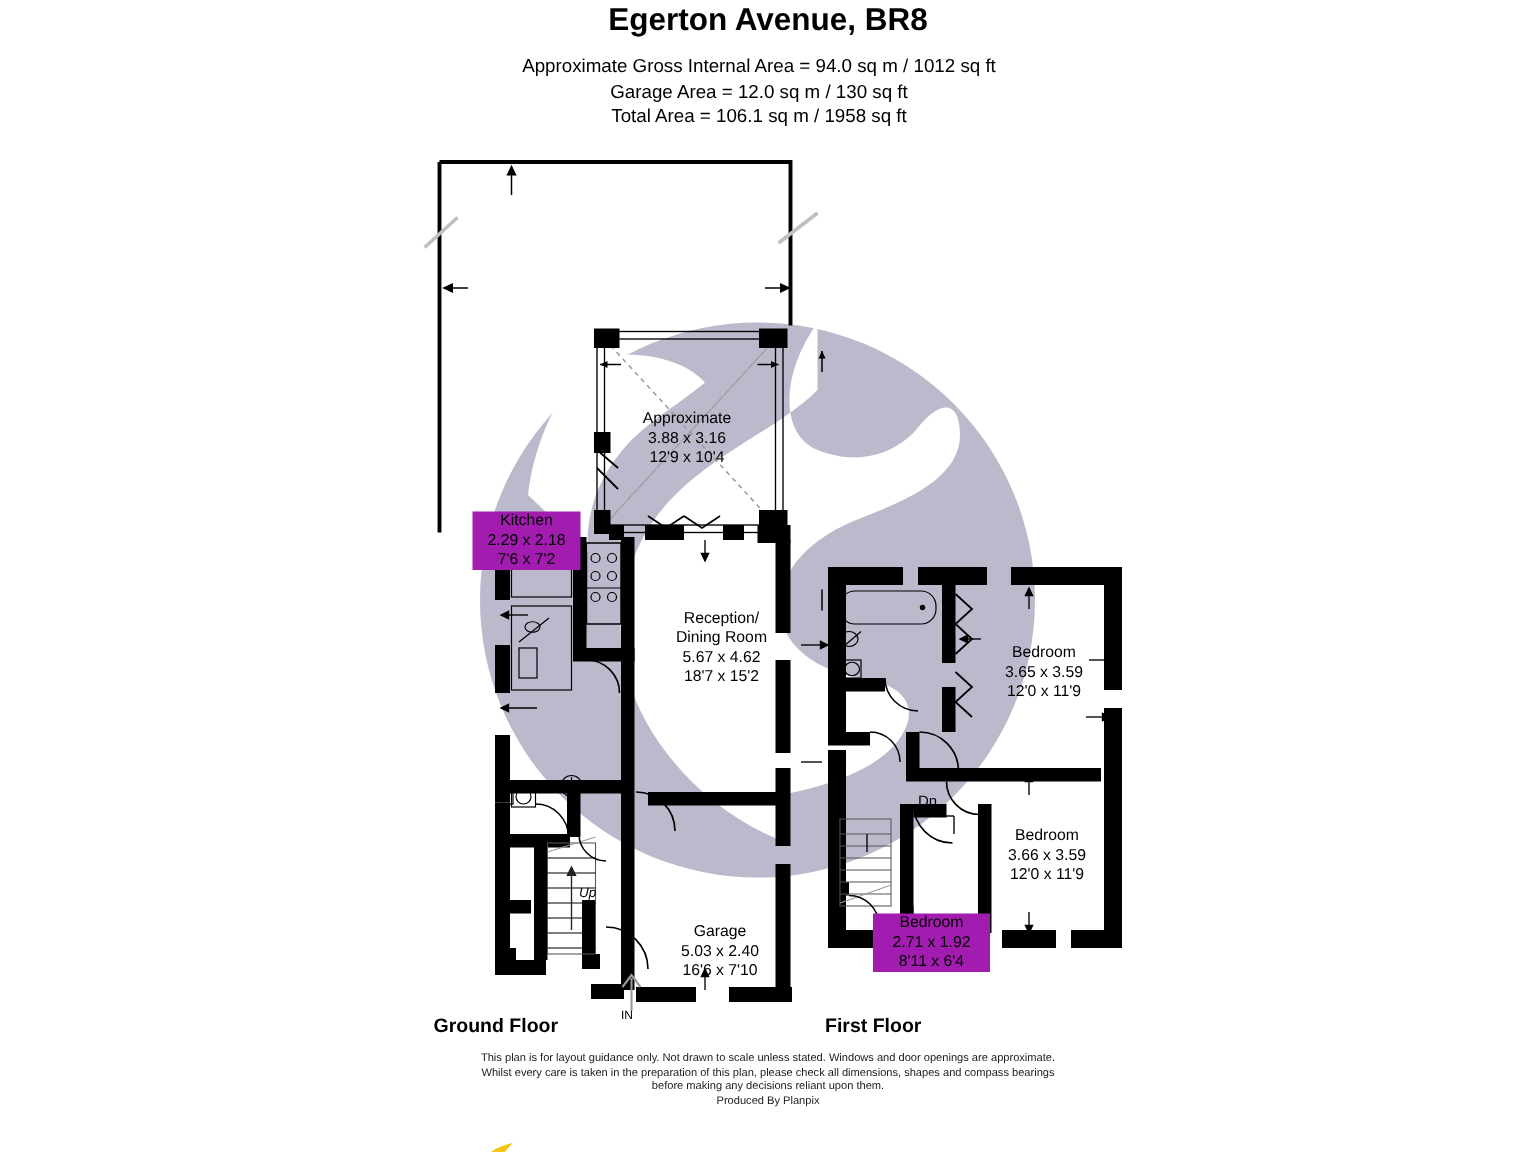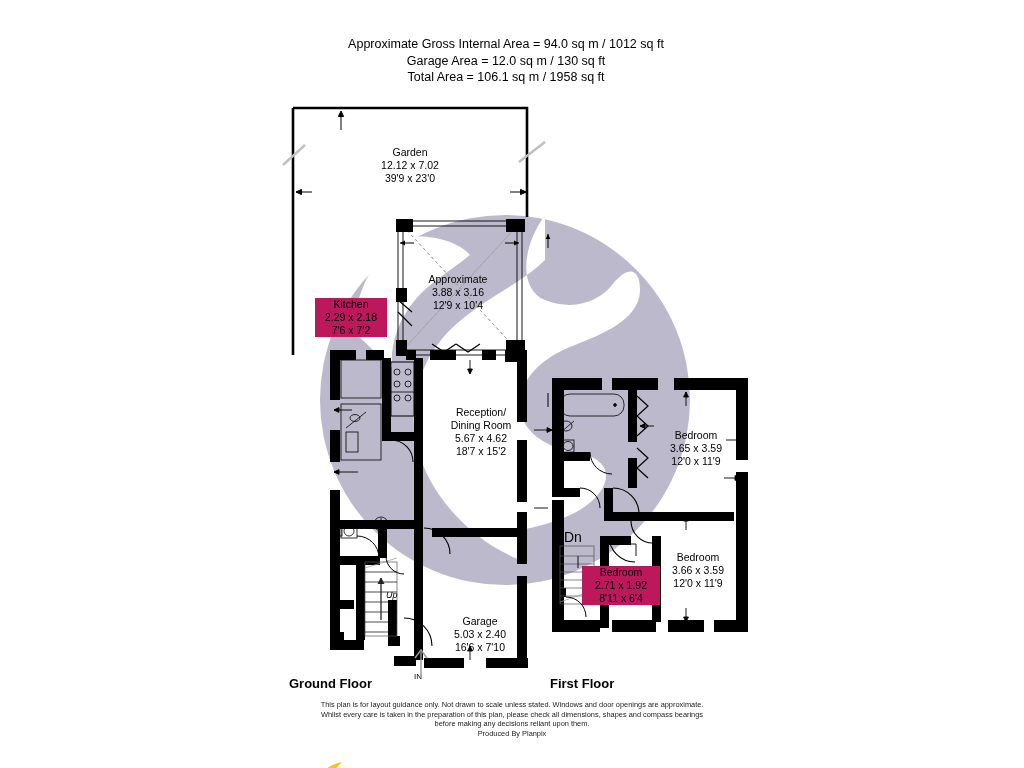--- a/index.html
+++ b/index.html
@@ -29,21 +29,21 @@
   #plan{position:absolute;left:0;top:0;width:1024px;height:768px;}
 
   
   .lbl{
     position:absolute;
     font-size:10.5px;line-height:13px;
     text-align:center;
     white-space:nowrap;
     color:#000;
   }
-  .lbl.boxed{background:#be185d;}
+  .lbl.boxed{background:#a21caf;margin-top:43px;}
   .floorlbl{
     position:absolute;
     font-size:13px;font-weight:bold;
   }
   .tinylbl{
     position:absolute;
     font-size:8px;
   }
 
   
@@ -65,20 +65,21 @@
     letter-spacing:-0.3px;
   }
   .logo .l1{top:8px;}
   .logo .l2{top:25px;}
 </style>
 </head>
 <body>
 
 <div id="page">
 
+  <div class="title">Egerton Avenue, BR8</div>
   <div class="areas">
     <div>Approximate Gross Internal Area =  94.0 sq m / 1012 sq ft</div>
     <div>Garage Area = 12.0 sq m / 130 sq ft</div>
     <div>Total Area = 106.1 sq m / 1958 sq ft</div>
   </div>
 
   <svg id="plan" viewBox="0 0 1024 768">
     <defs>
 
       <mask id="wm-mask">
@@ -376,25 +377,20 @@
       <path d="M421 674 L421 652"></path>
       <path d="M415 658 L421 650 L427 658"></path>
     </g>
 
     <g stroke="#222" stroke-width="0.9" fill="#222">
       <path d="M381 620 L381 580"></path>
       <path d="M378 584 L381 578 L384 584"></path>
     </g>
   </svg>
 
-  <div class="lbl" style="left:360px;top:146px;width:100px;">
-    <div>Garden</div>
-    <div>12.12 x 7.02</div>
-    <div>39'9 x 23'0</div>
-  </div>
 
   <div class="lbl" style="left:408px;top:273px;width:100px;">
     <div>Approximate</div>
     <div>3.88 x 3.16</div>
     <div>12'9 x 10'4</div>
   </div>
 
   <div class="lbl boxed" style="left:315px;top:298px;width:72px;">
     <div>Kitchen</div>
     <div>2.29 x 2.18</div>
@@ -427,21 +423,21 @@
   </div>
 
   <div class="lbl boxed" style="left:582px;top:566px;width:78px;">
     <div>Bedroom</div>
     <div>2.71 x 1.92</div>
     <div>8'11 x 6'4</div>
   </div>
 
   <div class="tinylbl" style="left:414px;top:672px;">IN</div>
   <div class="tinylbl" style="left:386px;top:590px;font-size:9px;font-style:italic;">Up</div>
-  <div class="tinylbl" style="left:564px;top:529px;font-size:14px;">Dn</div>
+  <div class="tinylbl" style="left:564px;top:529px;font-size:10px;padding-left:48px;">Dn</div>
 
   <div class="floorlbl" style="left:289px;top:676px;">Ground Floor</div>
   <div class="floorlbl" style="left:550px;top:676px;">First Floor</div>
 
   <div class="disclaimer">
     <span>This plan is for layout guidance only. Not drawn to scale unless stated. Windows and door openings are approximate. Whilst every care is taken in the preparation of this plan, please check all dimensions, shapes and compass bearings before making any decisions reliant upon them.</span>
     <div>Produced By Planpix</div>
   </div>
 
   <div class="logo">

